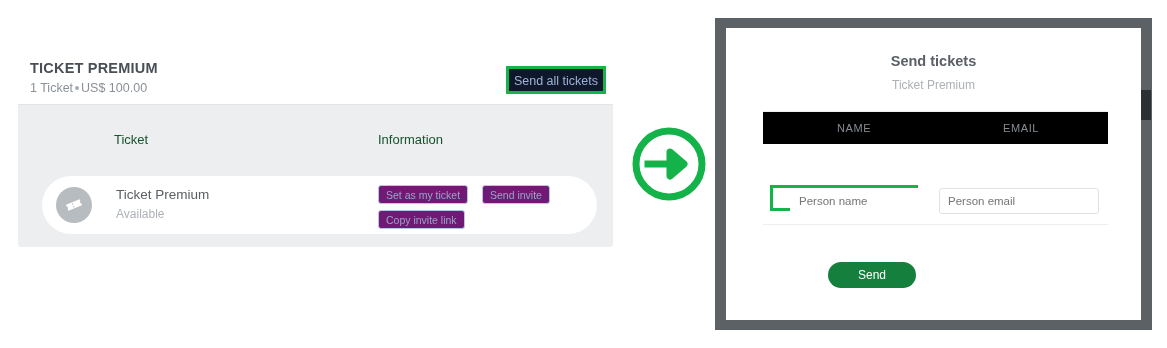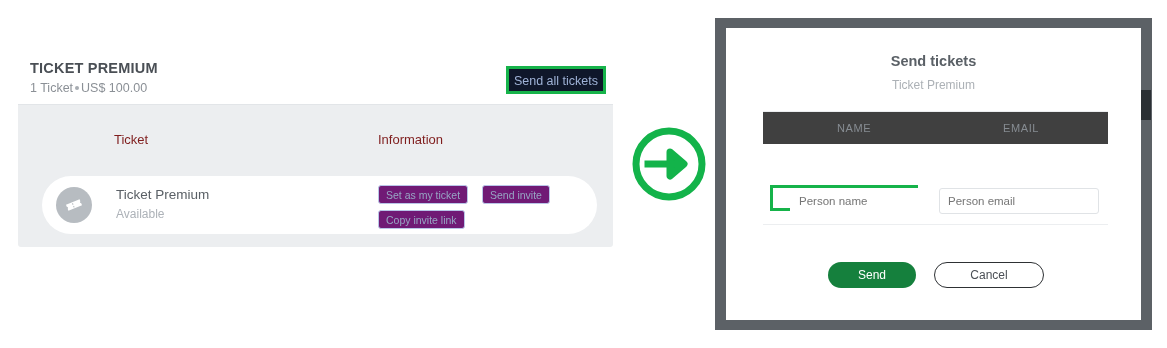--- a/index.html
+++ b/index.html
@@ -80,21 +80,21 @@
     position: absolute;
     left: 0;
     top: 52px;
     width: 595px;
     height: 52px;
   }
   .col-head {
     position: absolute;
     top: 28px;
     font-size: 13px;
-    color: #7f1d1d;
+    color: #14532d;
   }
   #col-ticket { left: 96px; }
   #col-info   { left: 360px; }
 
   
   #ticket-row {
     position: absolute;
     left: 24px;
     top: 124px;
     width: 555px;
@@ -209,21 +209,21 @@
     text-align: center;
     font-size: 12px;
     color: #acb1b6;
   }
   #field-head {
     position: absolute;
     left: 37px;
     top: 83px;
     width: 345px;
     height: 32px;
-    background: #404040;
+    background: #000000;
     border-top: 1px solid #eceef0;
   }
   .field-head-label {
     position: absolute;
     top: 10px;
     font-size: 11px;
     letter-spacing: .6px;
     color: #868c92;
   }
   #head-name  { left: 74px;  }
@@ -354,14 +354,13 @@
     <div id="head-email" class="field-head-label">EMAIL</div>
   </div>
 
   <div id="name-highlight"></div>
   <input id="input-name" class="text-input" type="text" placeholder="Person name" style="">
   <input id="input-email" class="text-input" type="text" placeholder="Person email" style="">
 
   <div id="row-sep"></div>
 
   <div id="btn-send" class="action-btn">Send</div>
-  <div id="btn-cancel" class="action-btn">Cancel</div>
 </div>
 
 </body></html>

